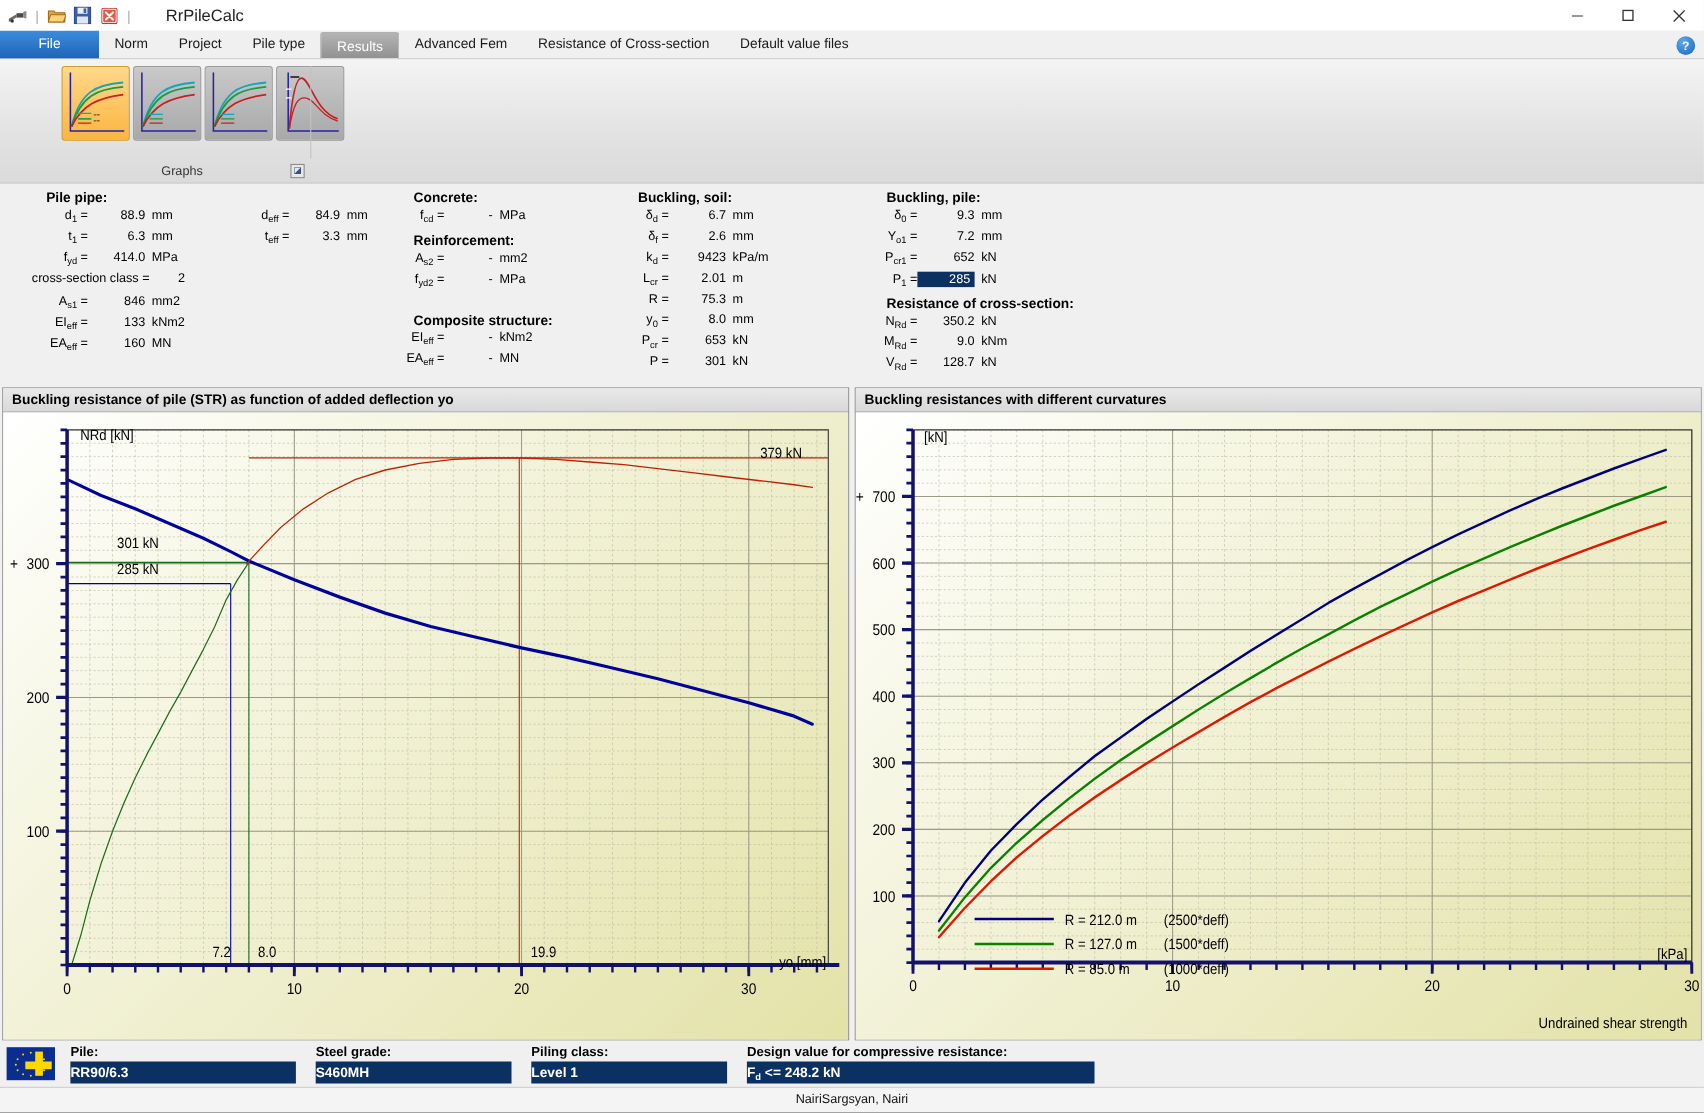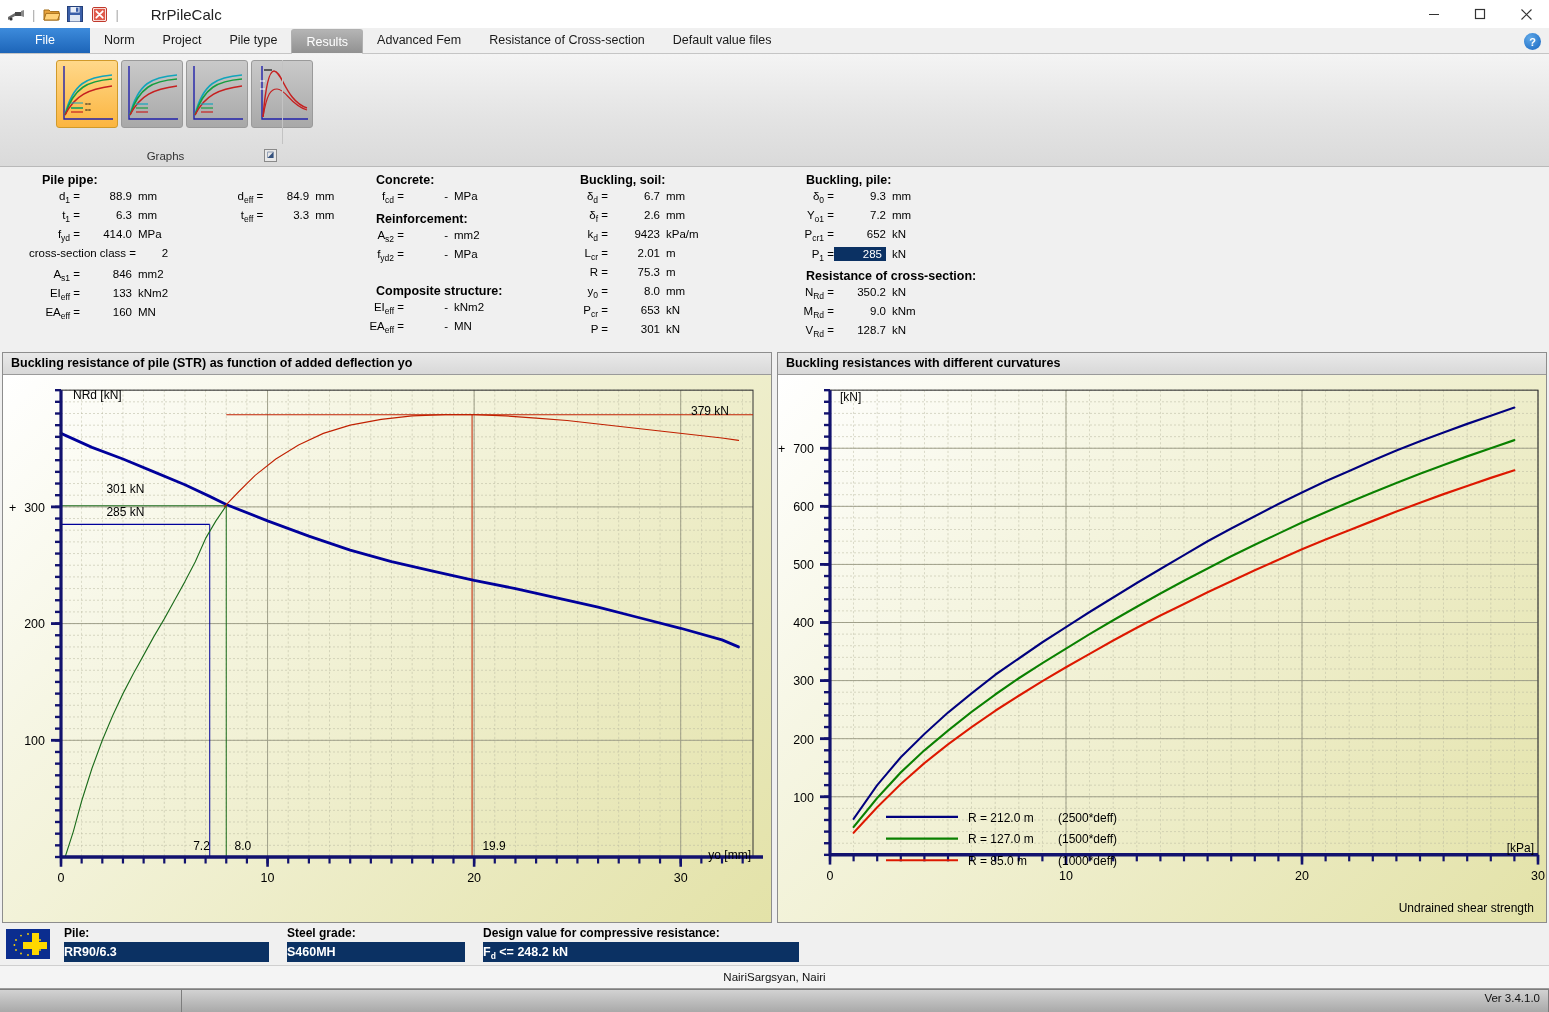--- a/index.html
+++ b/index.html
@@ -801,30 +801,28 @@
     </div>
 
     <div class="sfield" style="width:205px">
       <div class="cap">Pile:</div>
       <div class="val">RR90/6.3</div>
     </div>
     <div class="sfield" style="width:178px">
       <div class="cap">Steel grade:</div>
       <div class="val">S460MH</div>
     </div>
+    <div class="sfield" style="width:178px">
+      <div class="cap">Piling class:</div>
+      <div class="val">Level 1</div>
+    </div>
     <div class="sfield" style="width:316px">
       <div class="cap">Design value for compressive resistance:</div>
       <div class="val"><span>F</span><sub>d</sub><span> &lt;= 248.2 kN</span></div>
     </div>
   </div>
 
   <div class="statusbar">
     <span>NairiSargsyan,  Nairi</span>
   </div>
 
-  <div class="botbar">
-    <div class="seg a"></div>
-    <div class="seg b">
-      <span class="ver">Ver  3.4.1.0</span>
-    </div>
-  </div>
 
 </div>
 
 </body></html>

